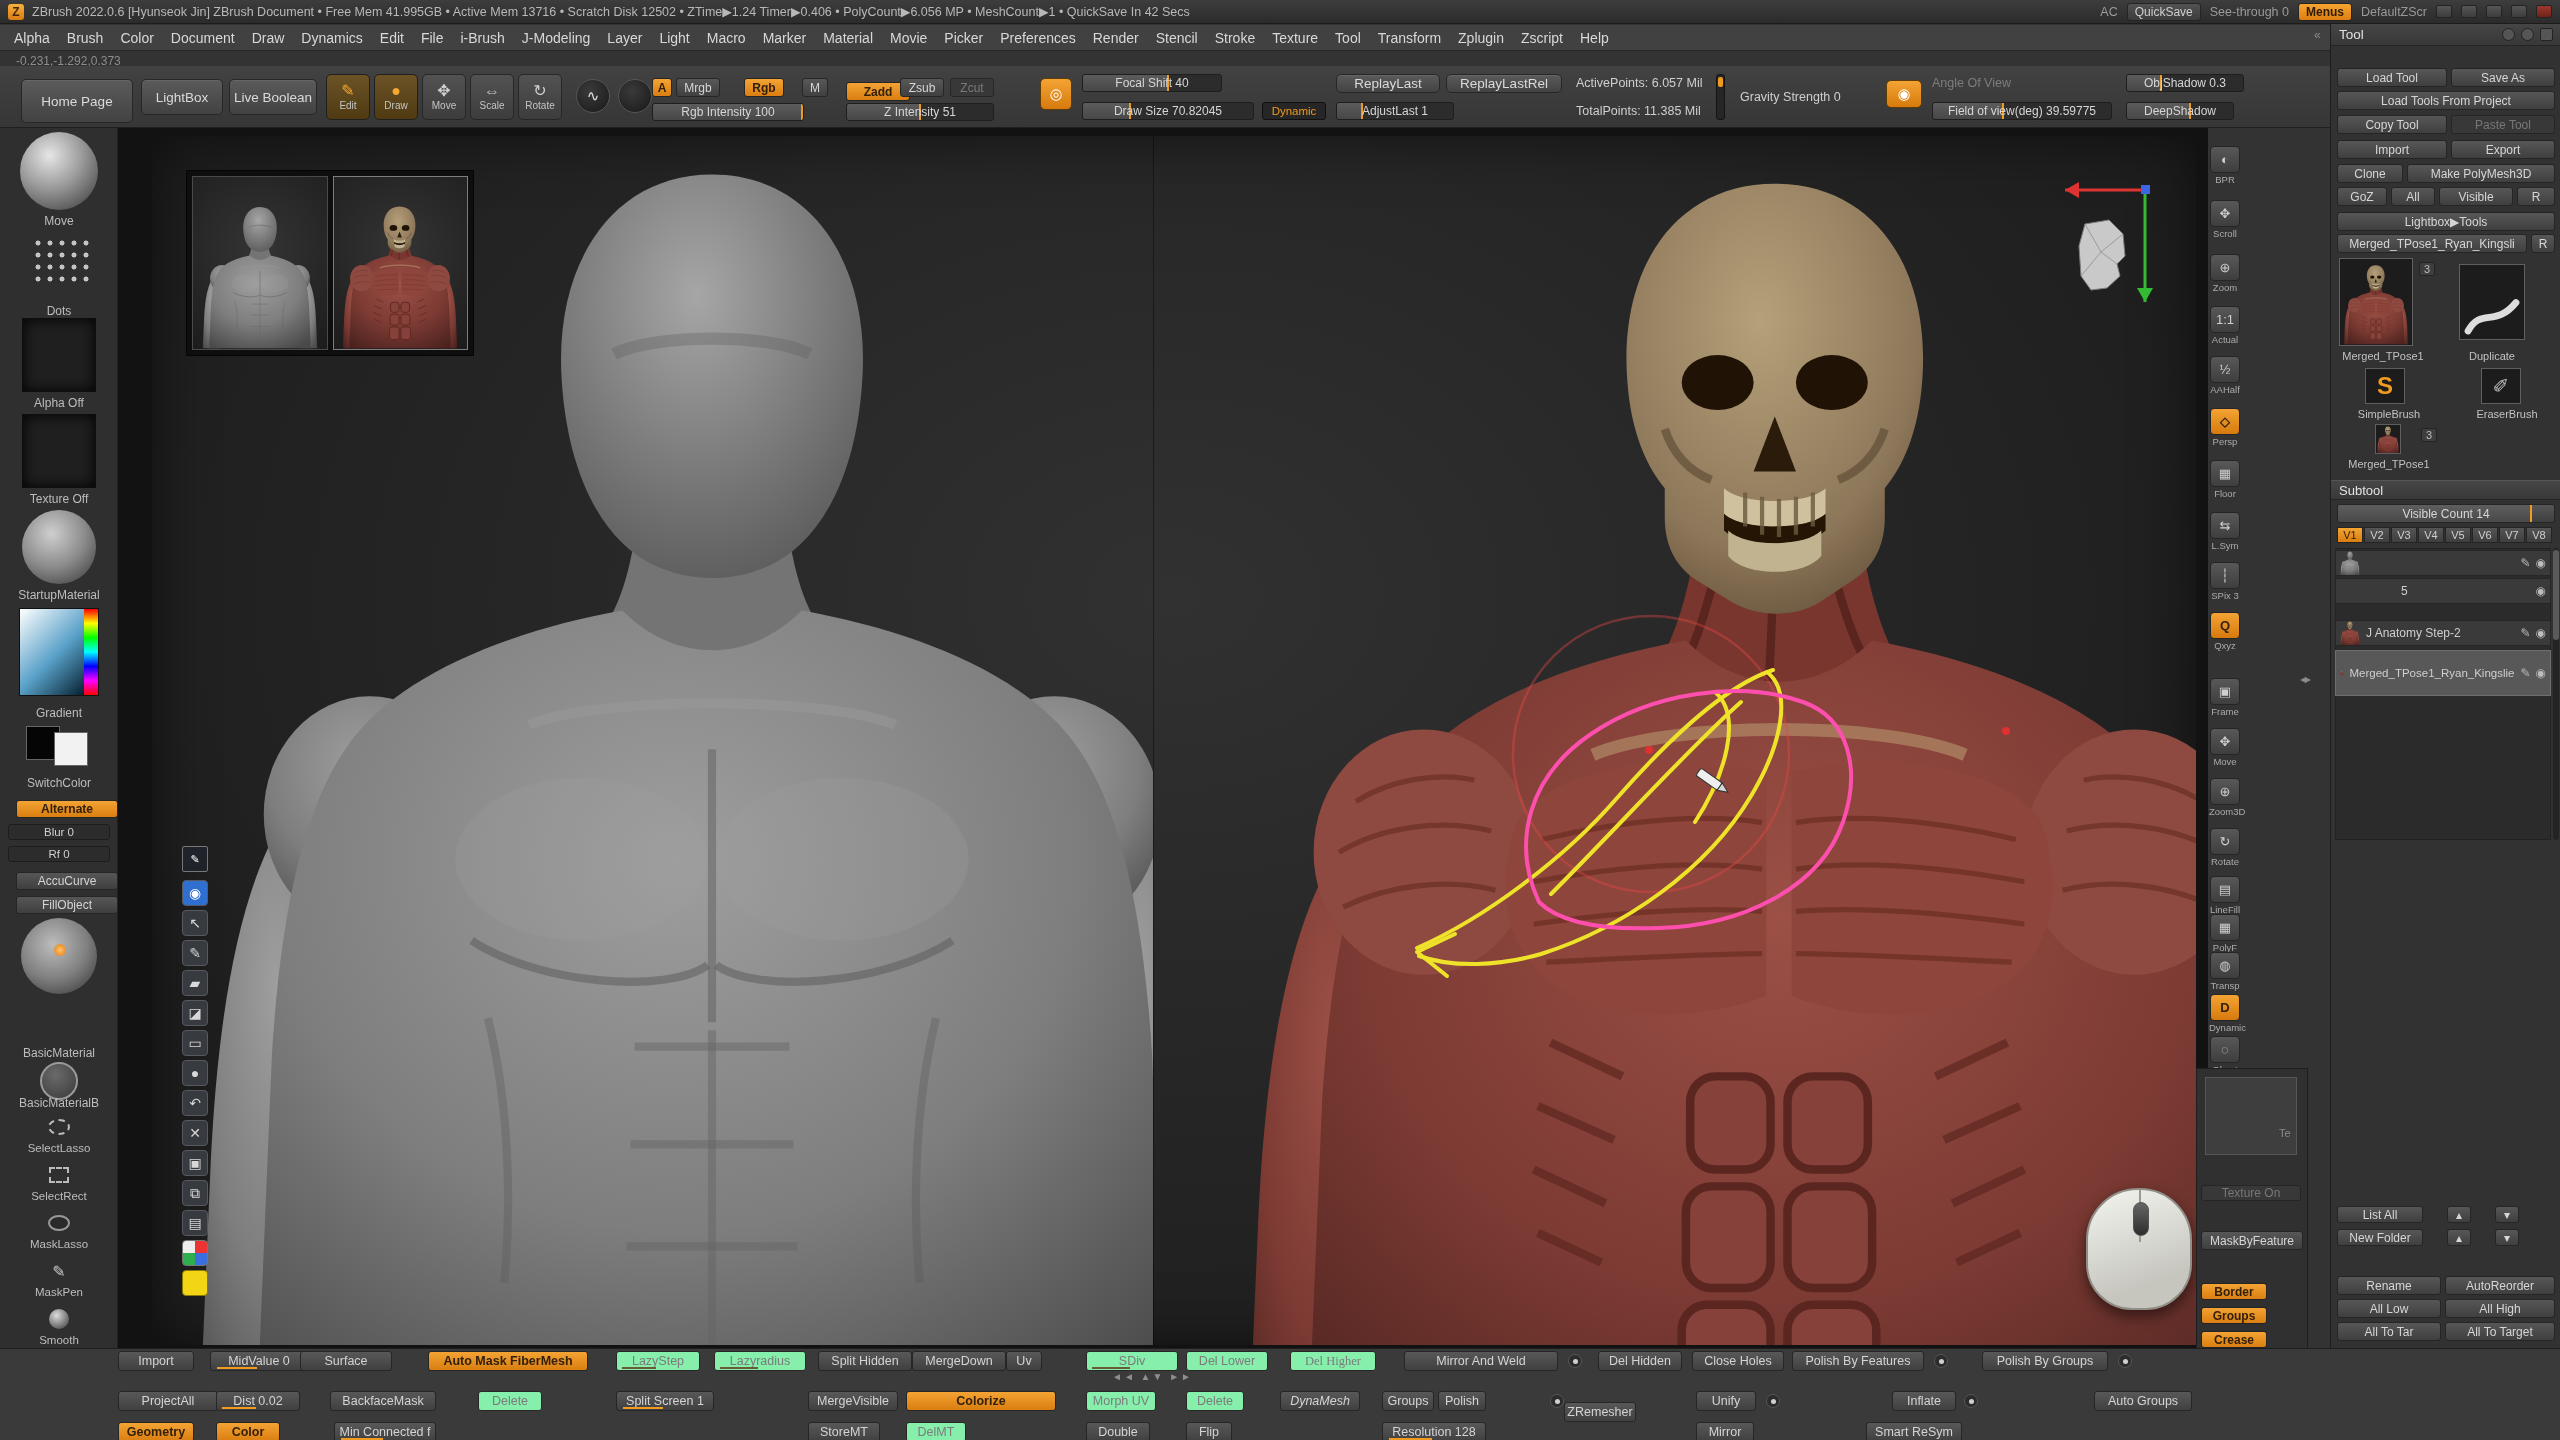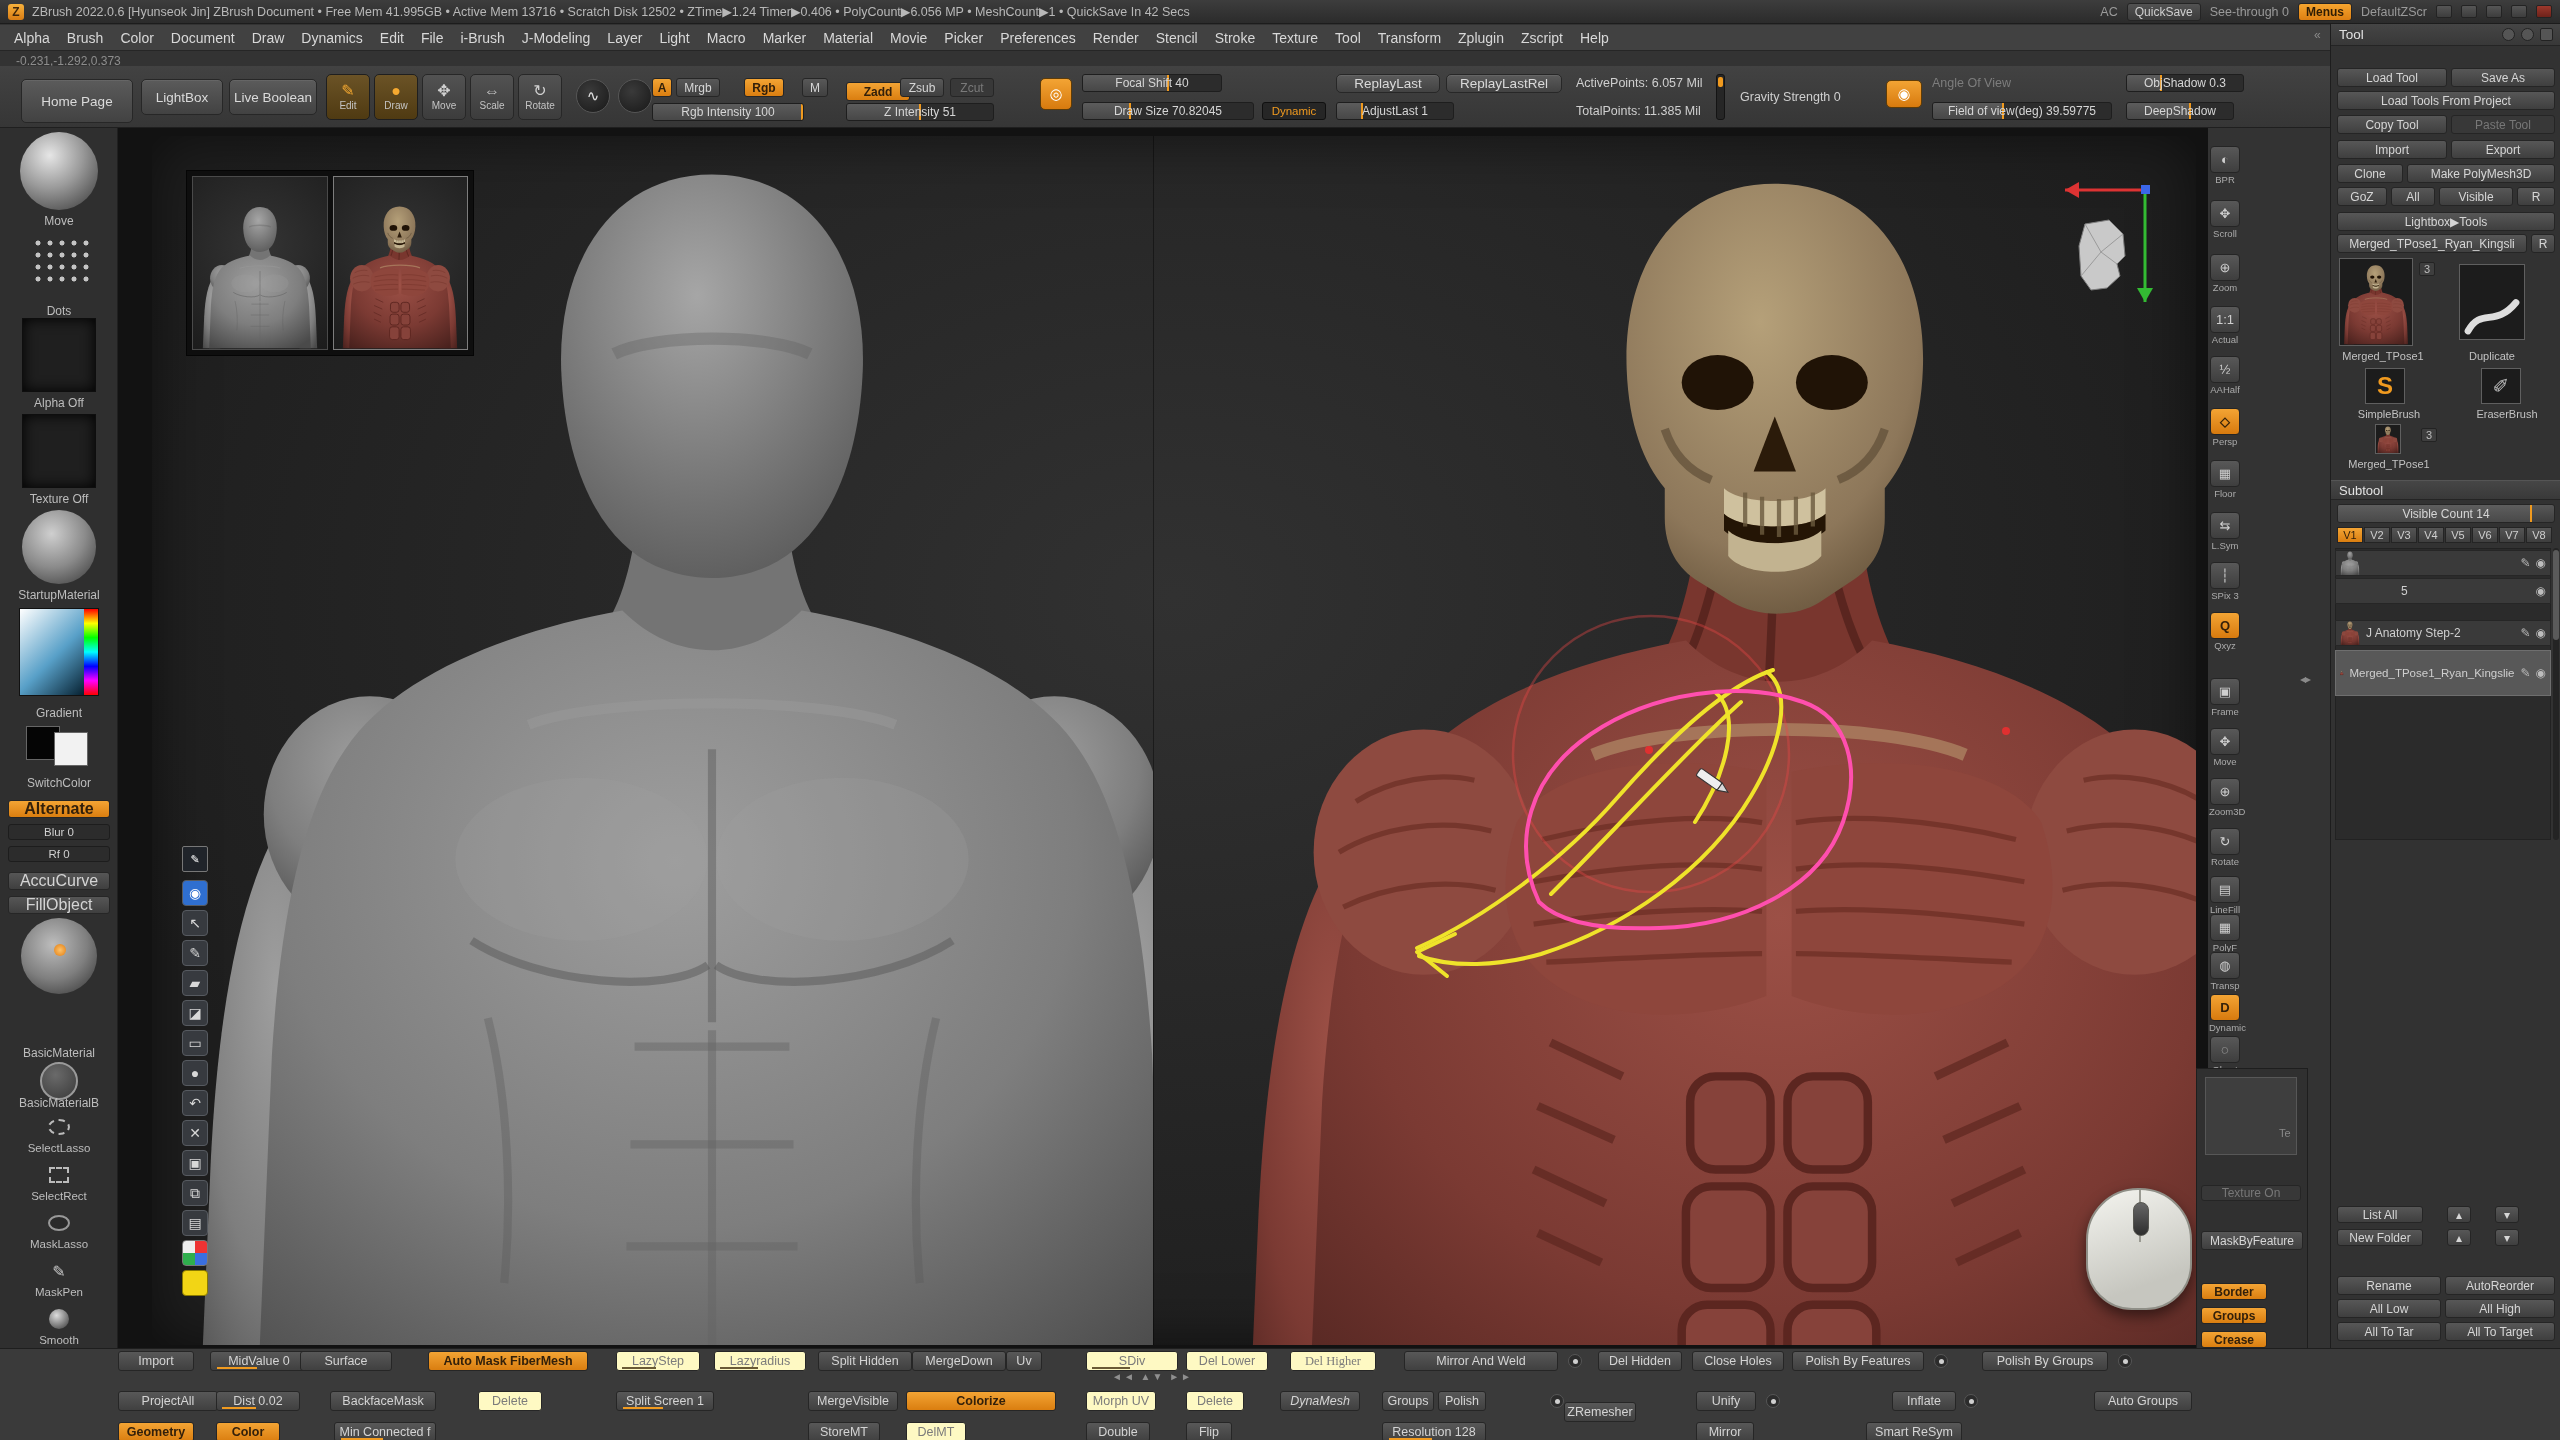--- a/index.html
+++ b/index.html
@@ -51,21 +51,21 @@
 .sph-o{width:38px;height:38px;background:radial-gradient(circle at 40% 32%,#6a6a6a,#3a3a3a);border:2px solid #9a9a9a}
 .lt-dots{position:absolute;left:29px;width:60px;height:48px;background-image:radial-gradient(#c4c4c4 2.2px,transparent 2.8px);background-size:12px 12px;background-position:3px 3px}
 .lt-sq{position:absolute;left:22px;width:74px;height:74px;background:#1f1f1f;border:1px solid #0e0e0e;box-shadow:inset 0 0 14px #000}
 .lt-grad{position:absolute;left:19px;width:80px;height:88px;border:1px solid #111;display:flex}
 .lt-grad .sv{flex:1;background:linear-gradient(135deg,#ffffff,#58a0c8 55%,#062030)}
 .lt-grad .hue{width:14px;background:linear-gradient(#f00,#ff0,#0f0,#0ff,#00f,#f0f,#f00)}
 .lt-switch{position:absolute;left:26px;width:66px;height:40px}
 .lt-switch .b{position:absolute;width:34px;height:34px;border:1px solid #666}
 .lt-switch .blk{left:0;top:0;background:#050505}
 .lt-switch .wht{left:28px;top:6px;background:#f2f2f2}
-.lt-btn{position:absolute;left:8px;width:102px;height:18px;background:linear-gradient(#565656,#3f3f3f);border:1px solid #262626;border-radius:3px;font-size:16px;color:#d4d4d4;display:flex;align-items:center;justify-content:center}
+.lt-btn{position:absolute;left:16px;width:102px;height:18px;background:linear-gradient(#565656,#3f3f3f);border:1px solid #262626;border-radius:3px;font-size:12px;color:#d4d4d4;display:flex;align-items:center;justify-content:center}
 .lt-btn.on{background:linear-gradient(#f3a434,#da7e10);color:#33200a;font-weight:bold}
 .lt-sld{position:absolute;left:8px;width:102px;height:16px;background:#2c2c2c;border:1px solid #1d1d1d;border-radius:3px;font-size:11.5px;color:#cfcfcf;display:flex;align-items:center;justify-content:center}
 .lt-mini{position:absolute;left:0;width:118px;text-align:center}
 .lt-mini .ic{width:28px;height:26px;margin:0 auto 2px;display:flex;align-items:center;justify-content:center;color:#c9c9c9;font-size:16px}
 .lt-mini .lb{font-size:11.5px;color:#bdbdbd}
 .i-lasso .ic div{width:22px;height:16px;border:2px dashed #bbb;border-radius:50%}
 .i-rect .ic div{width:20px;height:16px;border:2px dashed #bbb}
 .i-lassof .ic div{width:22px;height:16px;border:2px solid #999;border-radius:50%;background:#2a2a2a}
 .i-ball .ic div,.i-ball2 .ic div{width:20px;height:20px;border-radius:50%;background:radial-gradient(circle at 38% 32%,#ddd,#777 60%,#333)}
 
@@ -121,21 +121,21 @@
 .strow.sel{background:#585858;border-color:#6e6e6e}
 .strow .mi{margin-left:auto;display:flex;gap:5px;font-size:12px;color:#bdbdbd}
 .st-list-bg{position:absolute;left:4px;width:216px;background:#2b2b2b;border:1px solid #222}
 .vscroll{position:absolute;width:6px;background:#242424;border-radius:3px}
 .vscroll i{position:absolute;left:0;width:6px;background:#5a5a5a;border-radius:3px;display:block}
 
 .footer-bg{position:absolute;left:0;top:1348px;width:2560px;height:92px;background:#3a3a3a;border-top:1px solid #1e1e1e}
 .bottom-layer{position:absolute;left:0;top:0;width:2560px;height:1440px;pointer-events:none}
 .bi{position:absolute;height:20px;background:linear-gradient(#585858,#404040);border:1px solid #262626;border-radius:3px;color:#d4d4d4;font-size:12.5px;display:flex;align-items:center;justify-content:center;padding:0 4px;overflow:hidden;white-space:nowrap;pointer-events:auto}
 .bi.on{background:linear-gradient(#f3a434,#da7e10);color:#33200a;font-weight:bold}
-.bi.dim{color:#7b7b7b;background:#fef9c3}
+.bi.dim{color:#7b7b7b;background:#86efac}
 .bi.sld::after{content:"";position:absolute;left:6%;bottom:1px;height:2px;width:42%;background:#f09a1f}
 .bi.dim.sld::after{background:#6a5a35}
 .bi.tgl{border-radius:50%;background:#2c2c2c;border:1px solid #565656;padding:0}
 .bi.tgl::before{content:"";width:5px;height:5px;border-radius:50%;background:#cfcfcf}
 .scroll-arrows{position:absolute;left:1112px;top:1371px;font-size:10px;color:#8f8f8f;letter-spacing:2px;pointer-events:auto}
 .sidefill{position:absolute;left:2208px;top:128px;width:122px;height:1220px;background:#343434;z-index:-1}
 </style>
 </head>
 <body>
 

